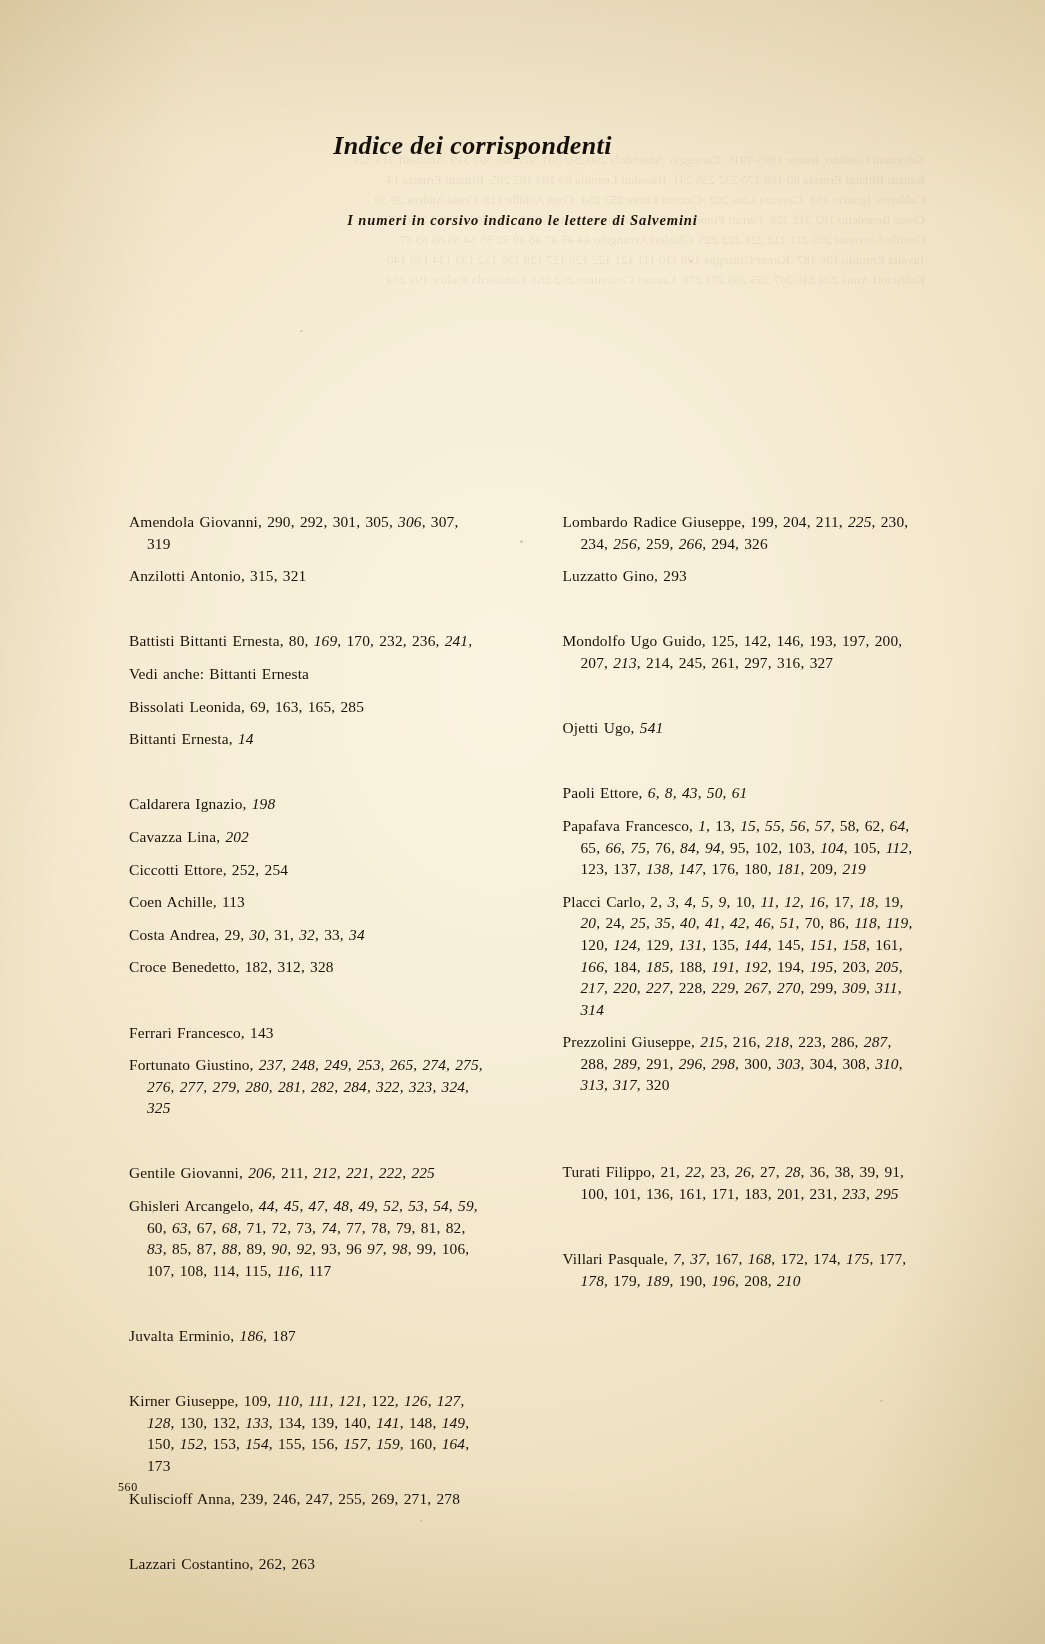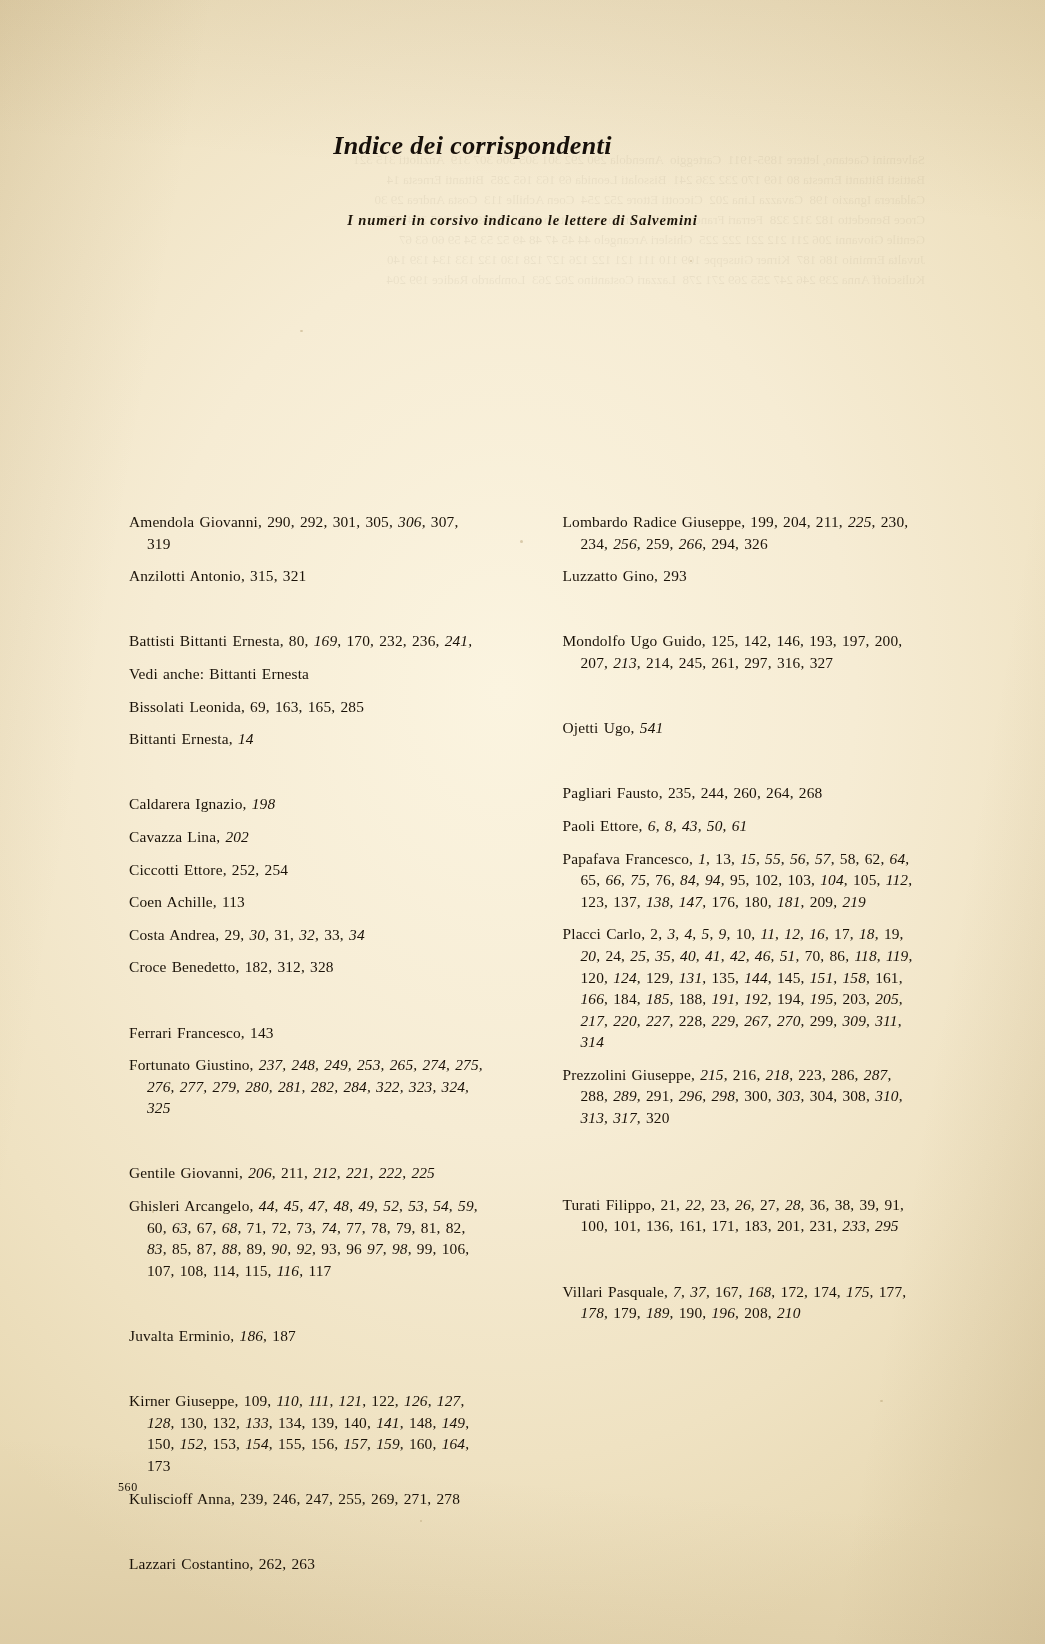--- a/index.html
+++ b/index.html
@@ -197,21 +197,20 @@
         <div class="gap"></div>
         <div>
           <p class="entry"><span>Mondolfo Ugo Guido,</span><span> 125, 142, 146, 193, 197, 200, 207, <i>213</i>, 214, 245, 261, 297, 316, 327</span></p>
         </div>
         <div class="gap"></div>
         <div>
           <p class="entry"><span>Ojetti Ugo,</span><span> <i>541</i></span></p>
         </div>
         <div class="gap"></div>
         <div>
-          <p class="entry"><span>Pagliari Fausto,</span><span> 235, 244, 260, 264, 268</span></p>
           <p class="entry"><span>Paoli Ettore,</span><span> <i>6</i>, <i>8</i>, <i>43</i>, <i>50</i>, <i>61</i></span></p>
           <p class="entry"><span>Papafava Francesco,</span><span> <i>1</i>, 13, <i>15</i>, <i>55</i>, <i>56</i>, <i>57</i>, 58, 62, <i>64</i>, 65, <i>66</i>, <i>75</i>, 76, <i>84</i>, <i>94</i>, 95, 102, 103, <i>104</i>, 105, <i>112</i>, 123, 137, <i>138</i>, <i>147</i>, 176, 180, <i>181</i>, 209, <i>219</i></span></p>
           <p class="entry"><span>Placci Carlo,</span><span> 2, <i>3</i>, <i>4</i>, <i>5</i>, <i>9</i>, 10, <i>11</i>, <i>12</i>, <i>16</i>, 17, <i>18</i>, 19, <i>20</i>, 24, <i>25</i>, <i>35</i>, <i>40</i>, <i>41</i>, <i>42</i>, <i>46</i>, <i>51</i>, 70, 86, <i>118</i>, <i>119</i>, 120, <i>124</i>, 129, <i>131</i>, 135, <i>144</i>, 145, <i>151</i>, <i>158</i>, 161, <i>166</i>, 184, <i>185</i>, 188, <i>191</i>, <i>192</i>, 194, <i>195</i>, 203, <i>205</i>, <i>217</i>, <i>220</i>, <i>227</i>, 228, <i>229</i>, <i>267</i>, <i>270</i>, 299, <i>309</i>, <i>311</i>, <i>314</i></span></p>
           <p class="entry"><span>Prezzolini Giuseppe,</span><span> <i>215</i>, 216, <i>218</i>, 223, 286, <i>287</i>, 288, <i>289</i>, 291, <i>296</i>, <i>298</i>, 300, <i>303</i>, 304, 308, <i>310</i>, <i>313</i>, <i>317</i>, 320</span></p>
         </div>
         <div class="gap"></div>
         <div class="gap"></div>
         <div>
           <p class="entry"><span>Turati Filippo,</span><span> 21, <i>22</i>, 23, <i>26</i>, 27, <i>28</i>, 36, 38, 39, 91, 100, 101, 136, 161, 171, 183, 201, 231, <i>233</i>, <i>295</i></span></p>
         </div>

